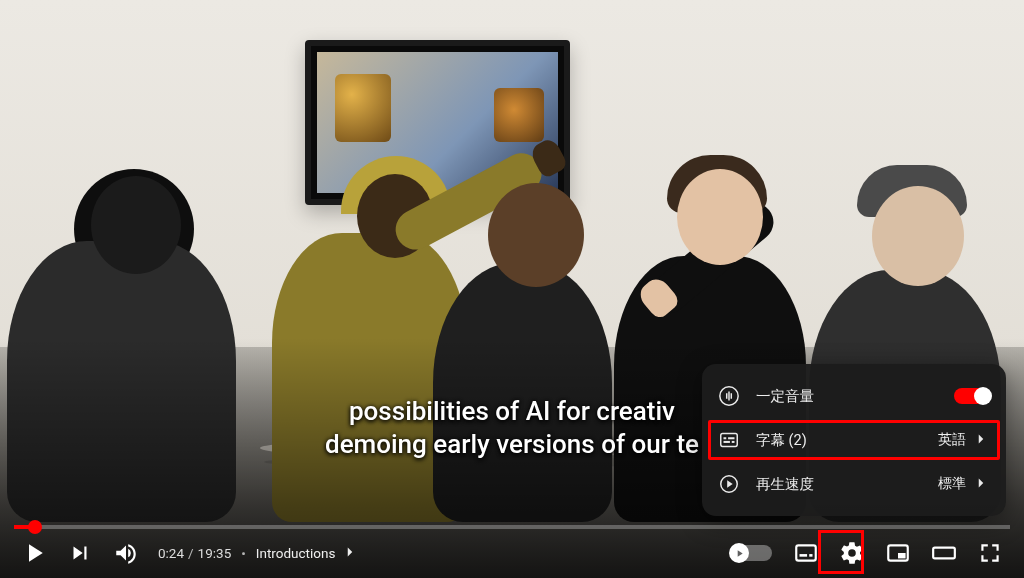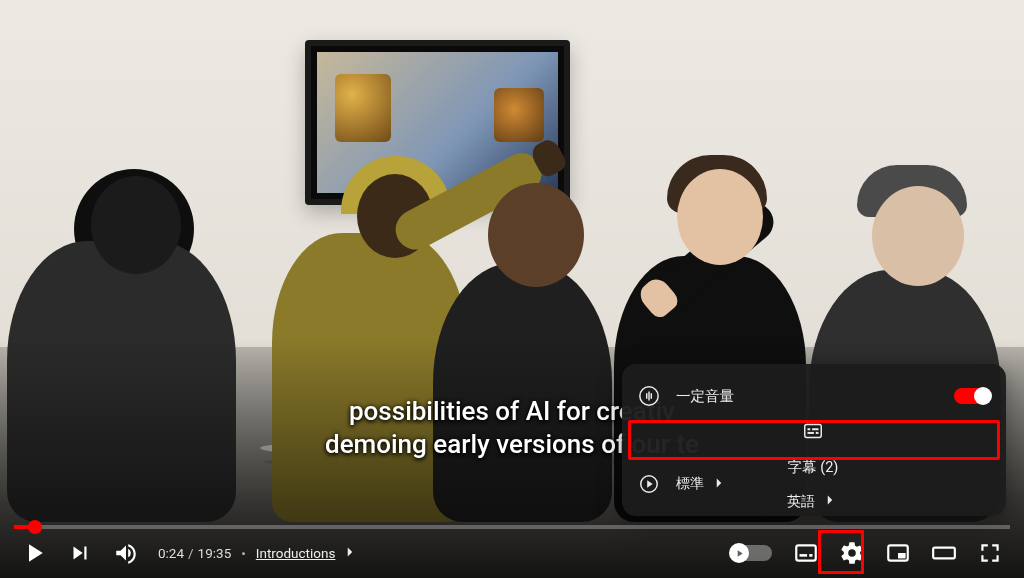--- a/index.html
+++ b/index.html
@@ -93,34 +93,34 @@
     .ctl {
       width: 40px; height: 40px;
       display:flex; align-items:center; justify-content:center;
       cursor:pointer;
       color:#fff;
     }
     .ctl svg { width:26px; height:26px; fill:#fff; }
     .ctl.large svg { width:30px; height:30px; }
     .time { padding: 0 6px; color:#ddd; display:flex; align-items:center; gap:4px; }
     .time .sep { opacity:.8; }
-    .chapter { display:flex; align-items:center; gap:6px; color:#eee;text-decoration:underline; }
+    .chapter { display:flex; align-items:center; gap:6px; color:#eee; }
     .chapter-chevron svg { width:18px; height:18px; fill:#eee; }
 
     .autoplay {
       width: 42px; height: 16px; border-radius: 10px;
       background: rgba(255,255,255,0.35); position:relative; margin:0 8px;
     }
     .autoplay .knob { position:absolute; left:-1px; top:50%; transform:translateY(-50%); width:20px; height:20px; background:#fff; border-radius:50%; display:flex; align-items:center; justify-content:center; }
     .autoplay .knob svg{ width:11px; height:11px; fill:#606060; }
 
     .settings-menu {
       position: absolute;
       right: 18px; bottom: 62px;
-      width: 384px;
+      width: 304px;
       background: rgba(28,28,28,0.96);
       border-radius: 14px;
       padding: 10px 0;
       color: #eee;
       font-size: 14.5px;
       box-shadow: 0 6px 24px rgba(0,0,0,0.4);
     }
     .menu-item {
       display:flex; align-items:center;
       height: 44px;
@@ -131,21 +131,21 @@
     .menu-item .micon { width:26px; height:26px; display:flex; align-items:center; justify-content:center; flex-shrink:0; }
     .menu-item .micon svg { width:22px; height:22px; fill:none; stroke:#eaeaea; stroke-width:1.6; }
     .menu-item .micon.fillsvg svg { fill:#eaeaea; stroke:none; }
     .menu-item .lbl { flex:1; color:#eee; }
     .menu-item .val { color:#eee; font-size:14px; display:flex; align-items:center; gap:6px; }
     .menu-item .chev svg { width:18px; height:18px; fill:#eaeaea; }
     .toggle {
       width: 36px; height:16px; border-radius:10px; background:#ff0000; position:relative; flex-shrink:0;
     }
     .toggle .k { position:absolute; right:-2px; top:50%; transform:translateY(-50%); width:18px; height:18px; background:#fff; border-radius:50%; }
-    .menu-item.highlighted { position:relative;flex-direction:column; }
+    .menu-item.highlighted { position:relative; }
     .menu-item.highlighted:after {
       content:""; position:absolute; inset:2px 6px; border:3px solid #ff0000; border-radius:2px; pointer-events:none;
     }
 
     .gear-highlight-box {
       position: absolute;
       bottom: 4px;
       right: 160px;
       width: 46px; height: 44px;
       border: 3px solid #ff0000;
@@ -233,20 +233,21 @@
             </svg></span>
       </span>
     </div>
     <div class="menu-item">
       <span class="micon">
         <svg viewBox="0 0 24 24">
             <circle cx="12" cy="12" r="9"></circle>
             <path d="M10 8l6 4-6 4z" fill="#eaeaea" stroke="none"></path>
           </svg>
       </span>
+      <span class="lbl">再生速度</span>
       <span class="val">
         <span>標準</span>
         <span class="chev"><svg viewBox="0 0 24 24">
               <path d="M9 6l6 6-6 6z"></path>
             </svg></span>
       </span>
     </div>
   </div>
 
   <div class="progress-bar">

